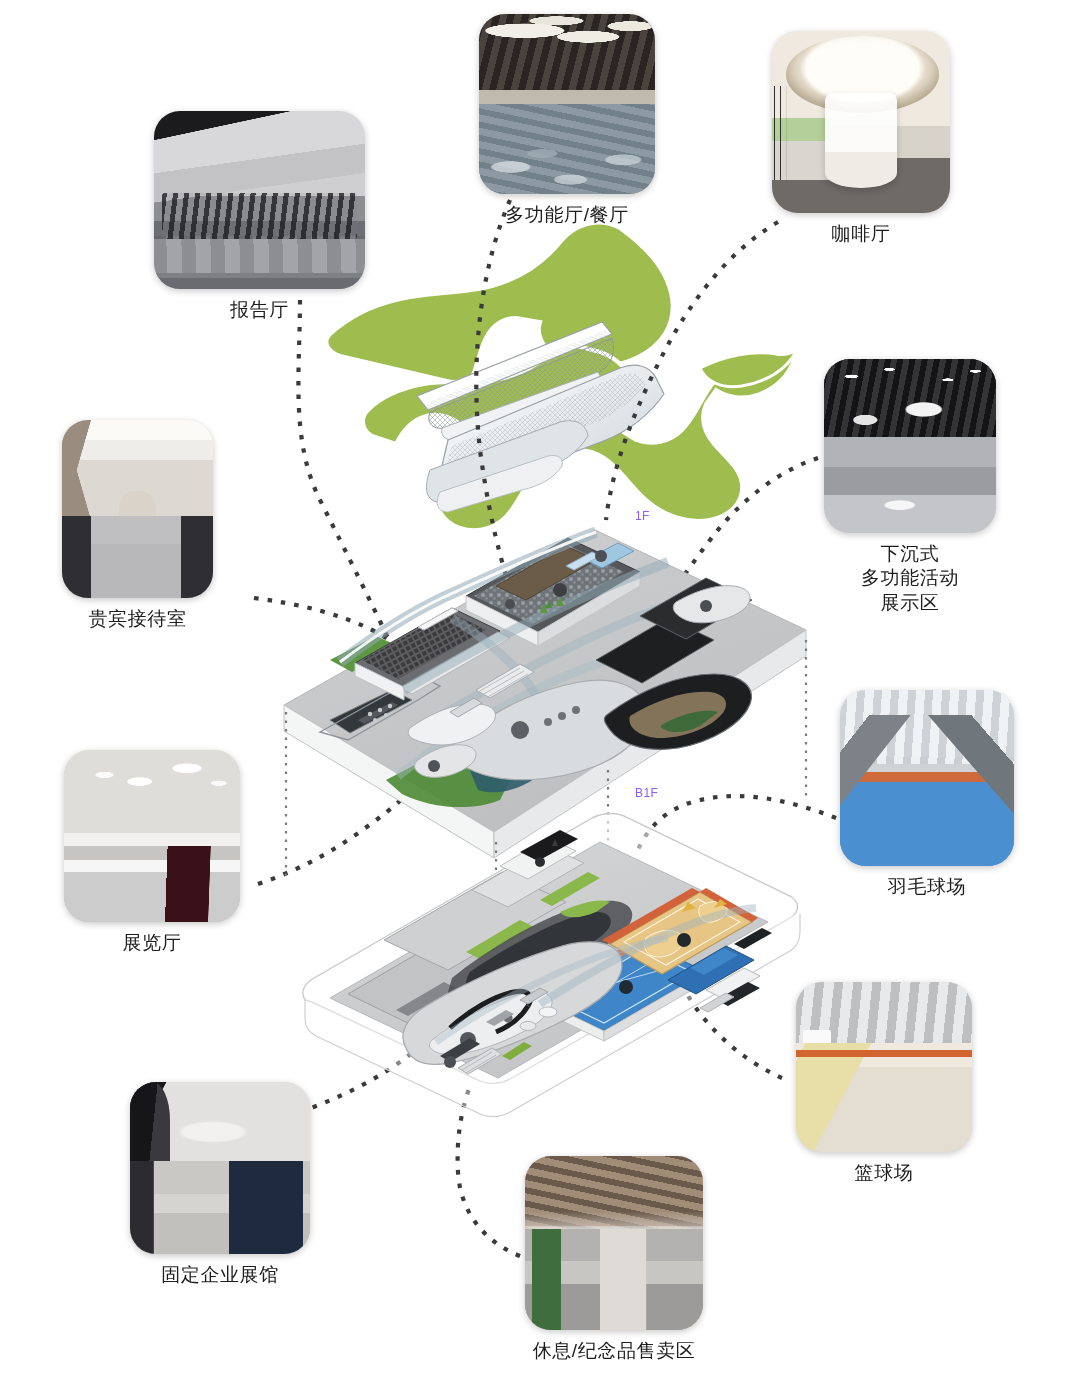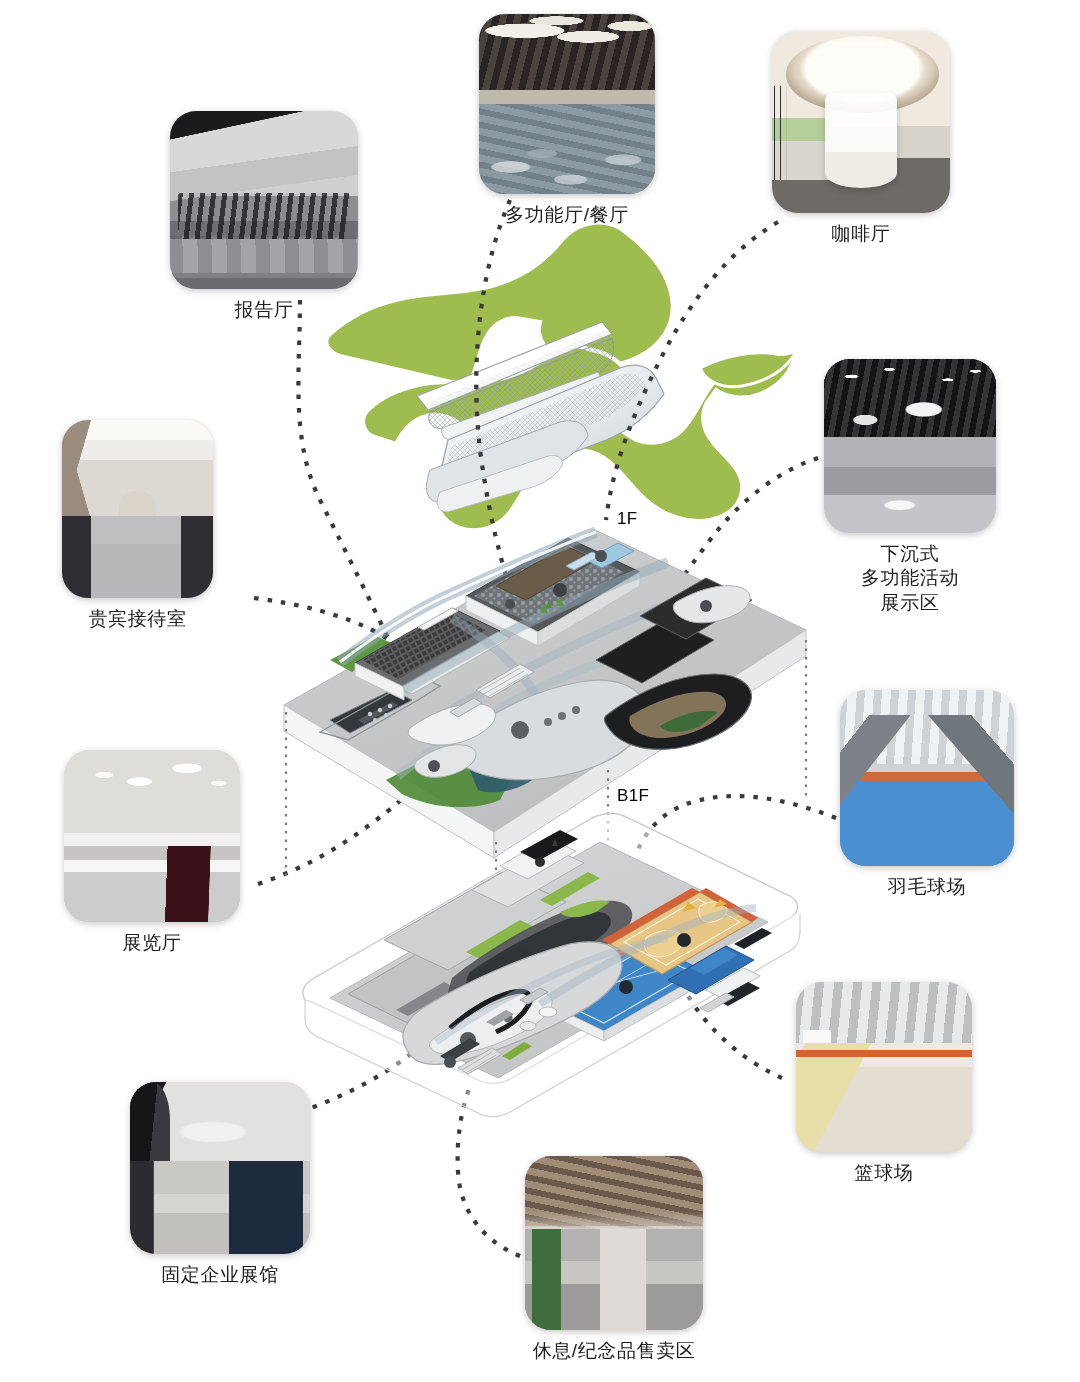--- a/index.html
+++ b/index.html
@@ -57,24 +57,25 @@
     line-height: 1.28;
     color: #1d1d1d;
     letter-spacing: .6px;
     white-space: pre-line;
     font-family: "Liberation Sans", "DejaVu Sans", sans-serif;
   }
 
   
   .floorlabel {
     position: absolute;
-    font-size: 17px;
-    color: #000000;
+    font-size: 12px;
+    color: #8b5cf6;
     letter-spacing: .4px;
     z-index: 7;
+    margin-left: 18px;
   }
 
   
   .layer { position: absolute; left: 0; top: 0; }
   #roofLayer  { z-index: 2; }
   #f1Layer    { z-index: 4; }
   #b1Layer    { z-index: 5; }
 
   
   
@@ -624,21 +625,21 @@
     <path class="conn" d="M 782 1078 C 746 1062 716 1036 696 1008 C 682 988 676 972 672 958"></path>
 
     <path class="conn" d="M 300 1112 C 340 1098 380 1078 408 1056 C 426 1042 436 1034 442 1028"></path>
 
     <path class="conn" d="M 520 1256 C 480 1240 460 1208 458 1172 C 456 1136 462 1108 470 1086"></path>
   </svg>
 
   <div class="floorlabel" style="left:617px; top:509px;">1F</div>
   <div class="floorlabel" style="left:617px; top:786px;">B1F</div>
 
-  <div class="callout" style="left:170px; top:111px; width:188px;">
+  <div class="callout" style="left:154px; top:111px; width:211px;">
     <div class="thumb img-lecture" style="height:178px;">
         <div class="ph"></div>
       </div>
     <div class="cap">报告厅</div>
   </div>
 
   <div class="callout" style="left:479px; top:14px; width:176px;">
     <div class="thumb img-banquet" style="height:180px;">
         <div class="ph"></div>
       </div>

